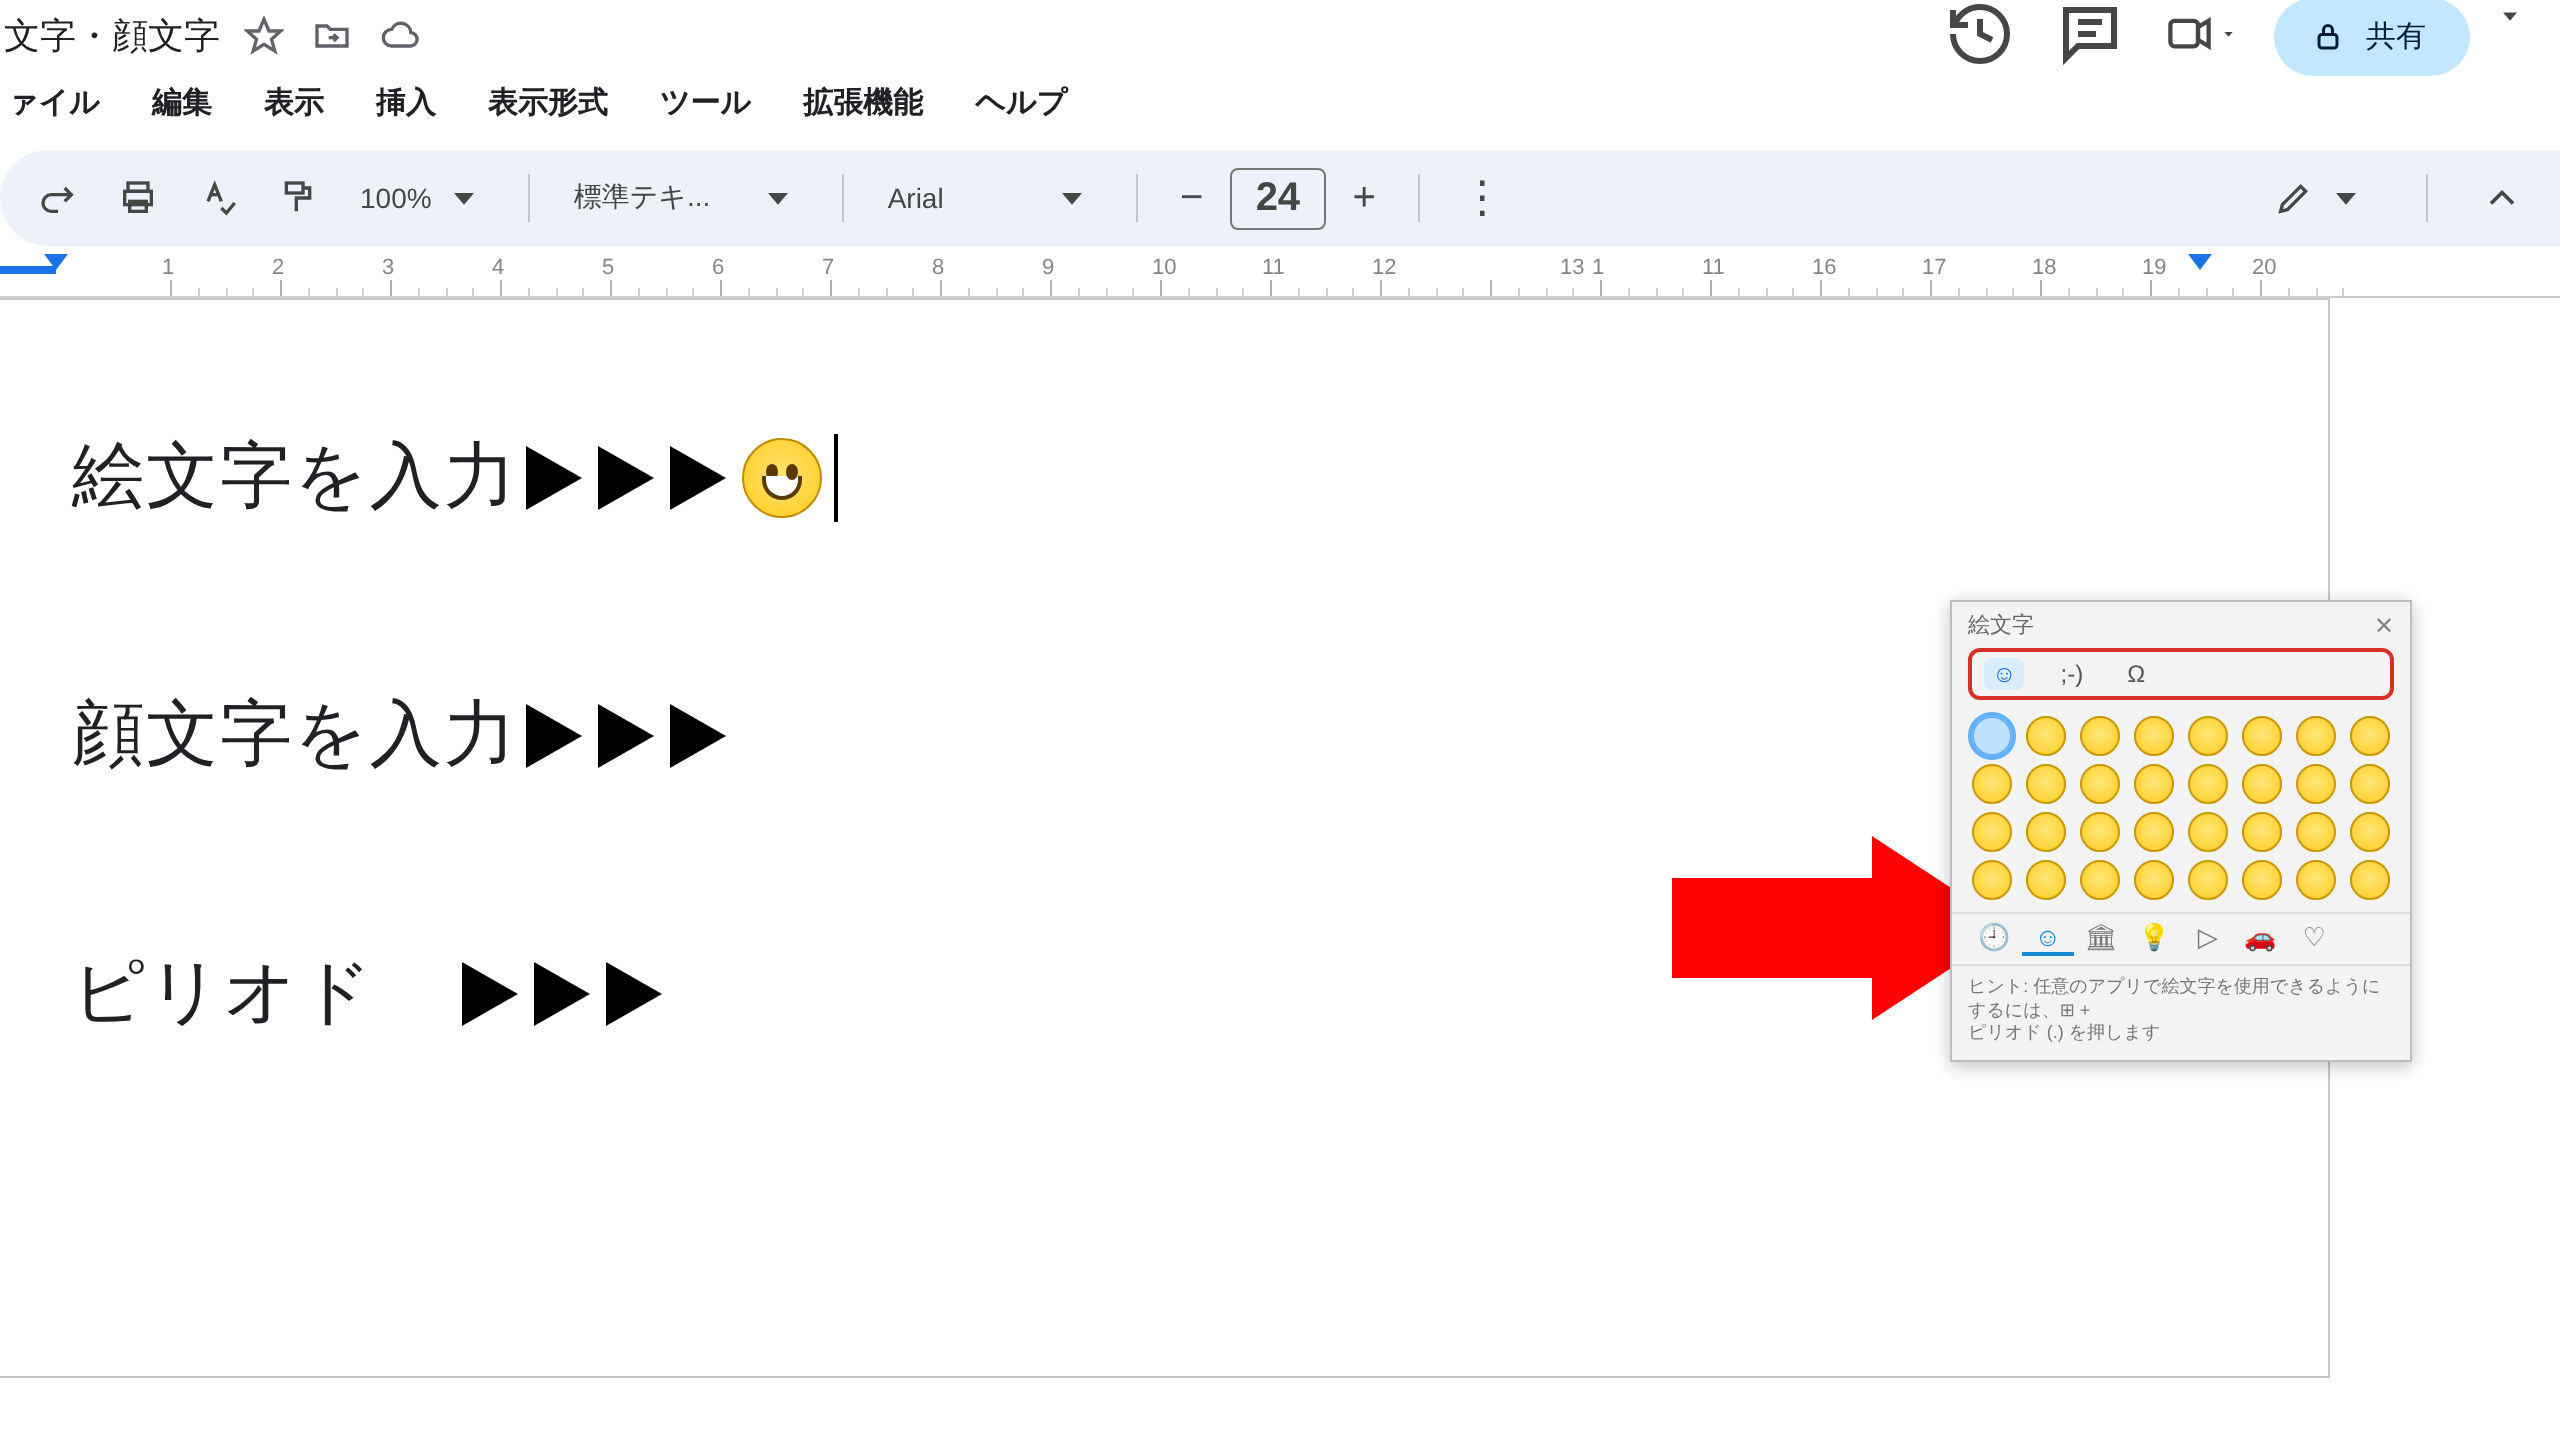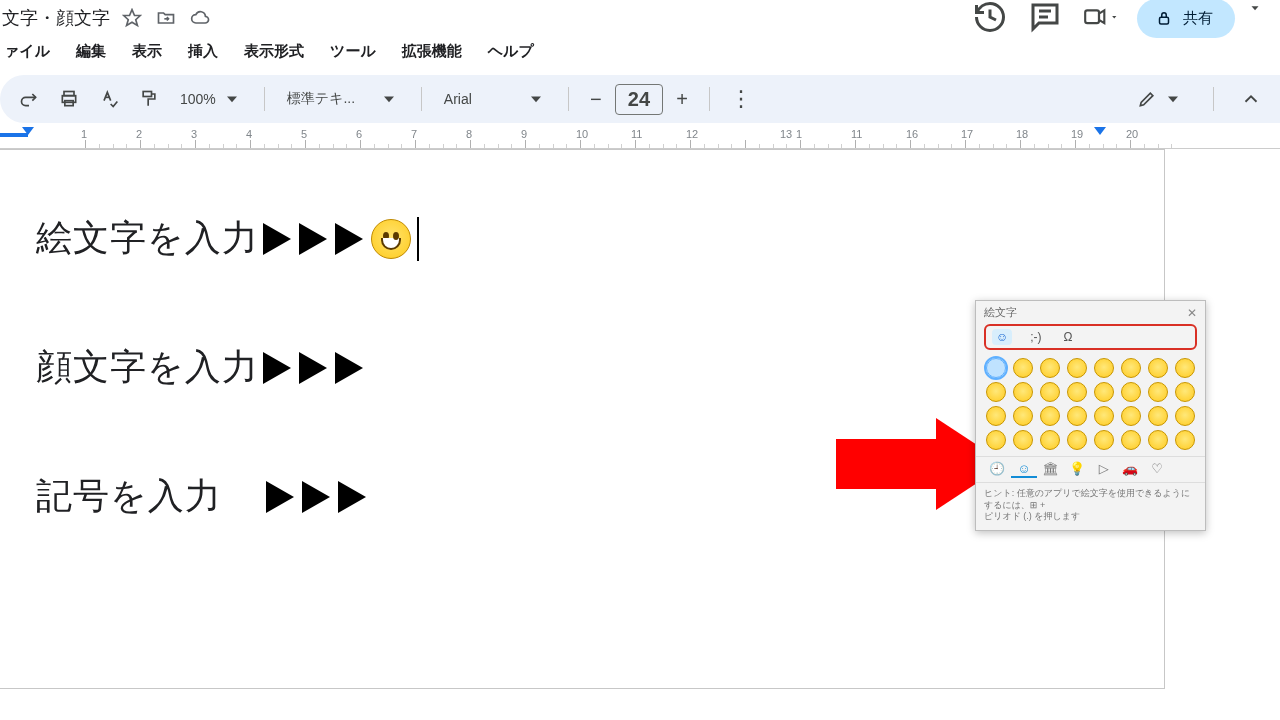--- a/index.html
+++ b/index.html
@@ -487,21 +487,21 @@
         </span>
       <span class="cursor"></span>
     </div>
     <div class="line">
       <span>顔文字を入力</span>
       <span class="tri-black"></span>
       <span class="tri-black"></span>
       <span class="tri-black"></span>
     </div>
     <div class="line">
-      <span>記号を入力</span>
+      <span>ピリオド</span>
       <span style="display:inline-block;width:40px;"></span>
       <span class="tri-black"></span>
       <span class="tri-black"></span>
       <span class="tri-black"></span>
     </div>
   </div>
 </div>
 
 <div class="big-arrow">
   <div class="shaft"></div>

